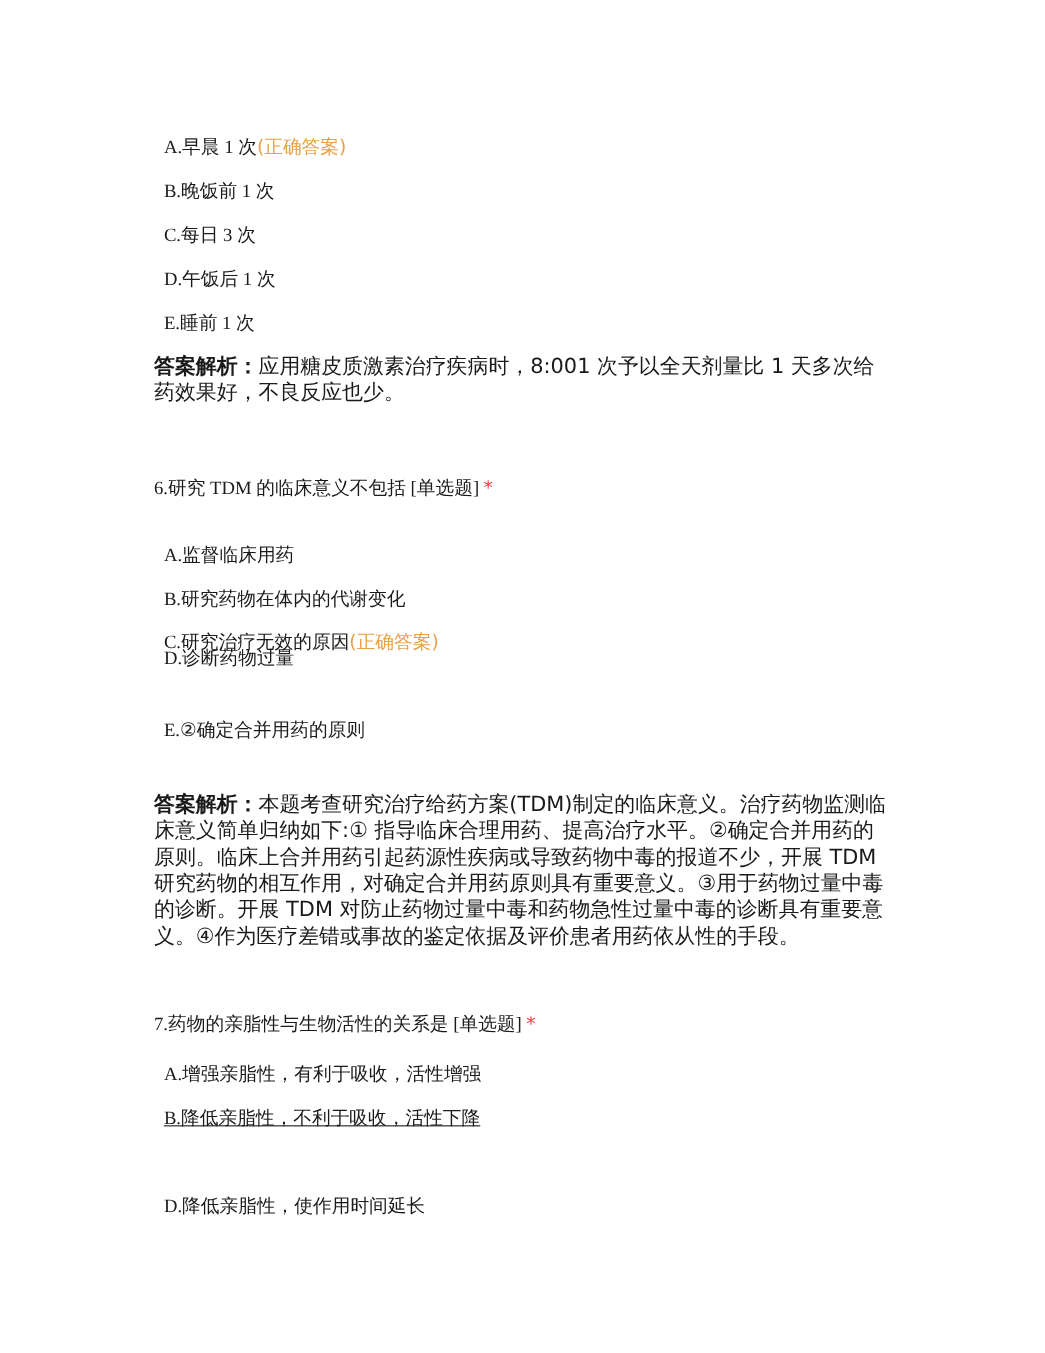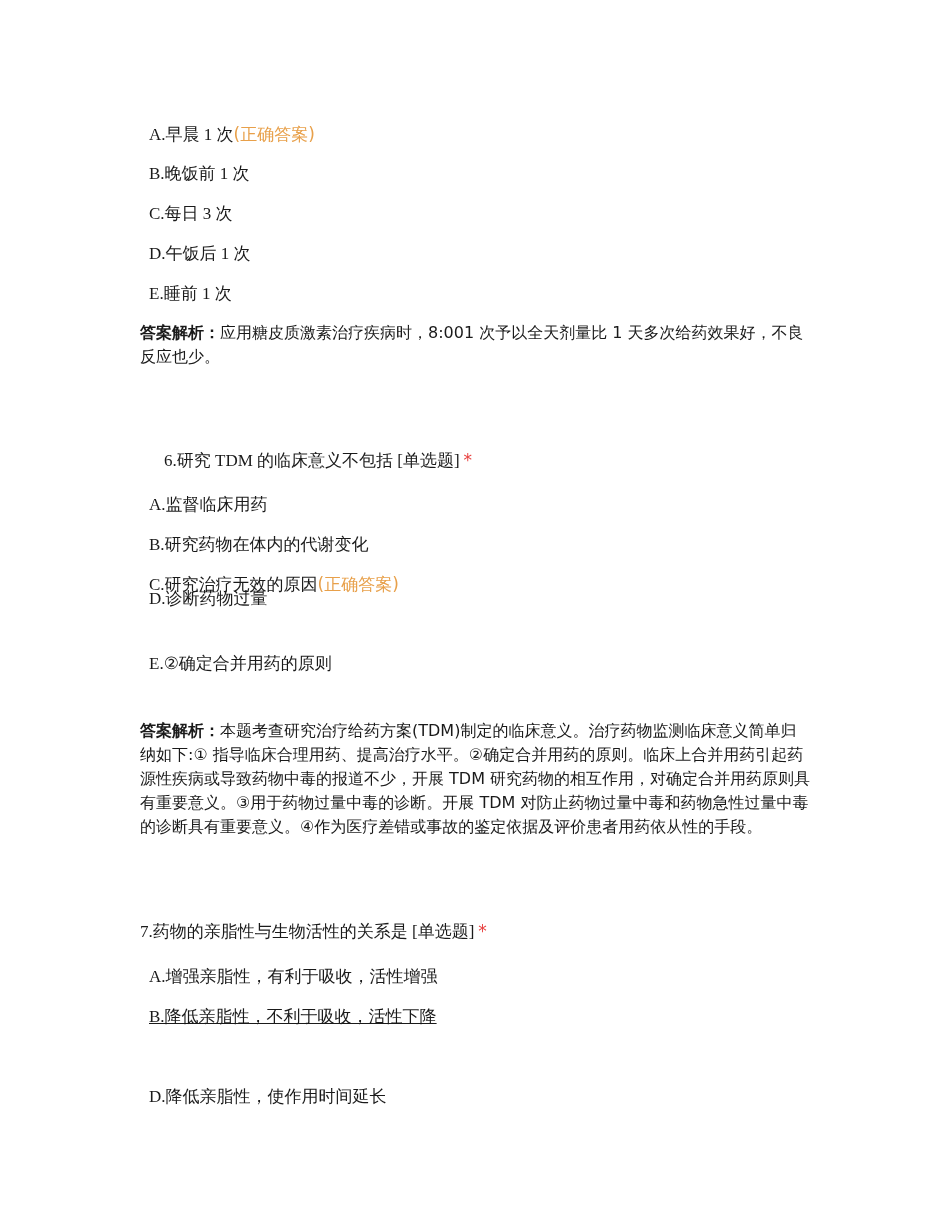--- a/index.html
+++ b/index.html
@@ -44,21 +44,21 @@
     }
     .star {
       color: #e8403f;
       margin-left: 4px;
       font-family: "DejaVu Sans", sans-serif;
     }
     .ana {
       position: absolute;
       left: 140px;
       width: 672px;
-      font-size: 16px;
+      font-size: 19px;
       line-height: 24px;
       font-family: "DejaVu Sans", sans-serif;
     }
     .ana .label {
       font-weight: bold;
     }
   </style>
 </head>
 <body>
 
@@ -77,21 +77,21 @@
     <span>D.午饭后 1 次</span>
   </div>
   <div class="opt" style="top:283px;">
     <span>E.睡前 1 次</span>
   </div>
 
   <div class="ana" style="top:321px;">
     <span class="label">答案解析：</span><span>应用糖皮质激素治疗疾病时，8:001 次予以全天剂量比 1 天多次给药效果好，不良反应也少。</span>
   </div>
 
-  <div class="q" style="top:449px;margin-left:24px;">
+  <div class="q" style="top:433px;">
     <span>6.研究 TDM 的临床意义不包括 [单选题]</span><span class="star">*</span>
   </div>
   <div class="opt" style="top:494px;">
     <span>A.监督临床用药</span>
   </div>
   <div class="opt" style="top:534px;">
     <span>B.研究药物在体内的代谢变化</span>
   </div>
   <div class="opt" style="top:573px;">
     <span>C.研究治疗无效的原因</span><span class="correct">(正确答案)</span>

